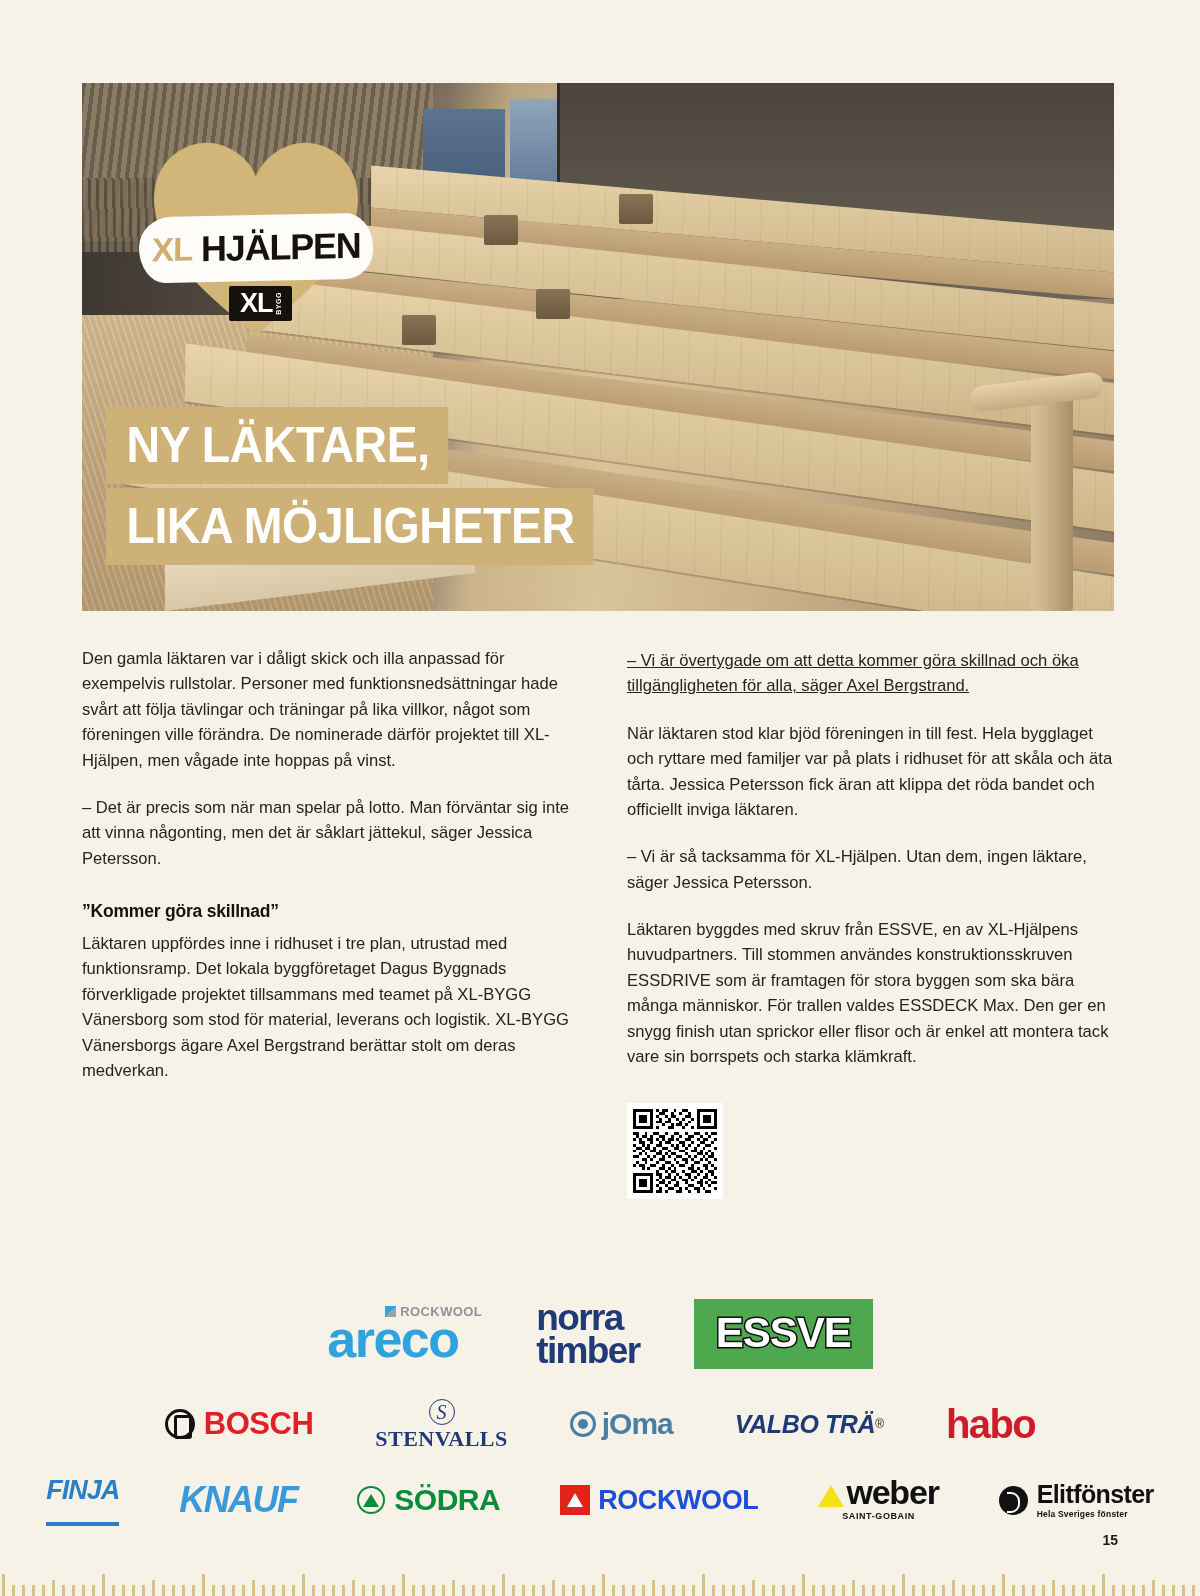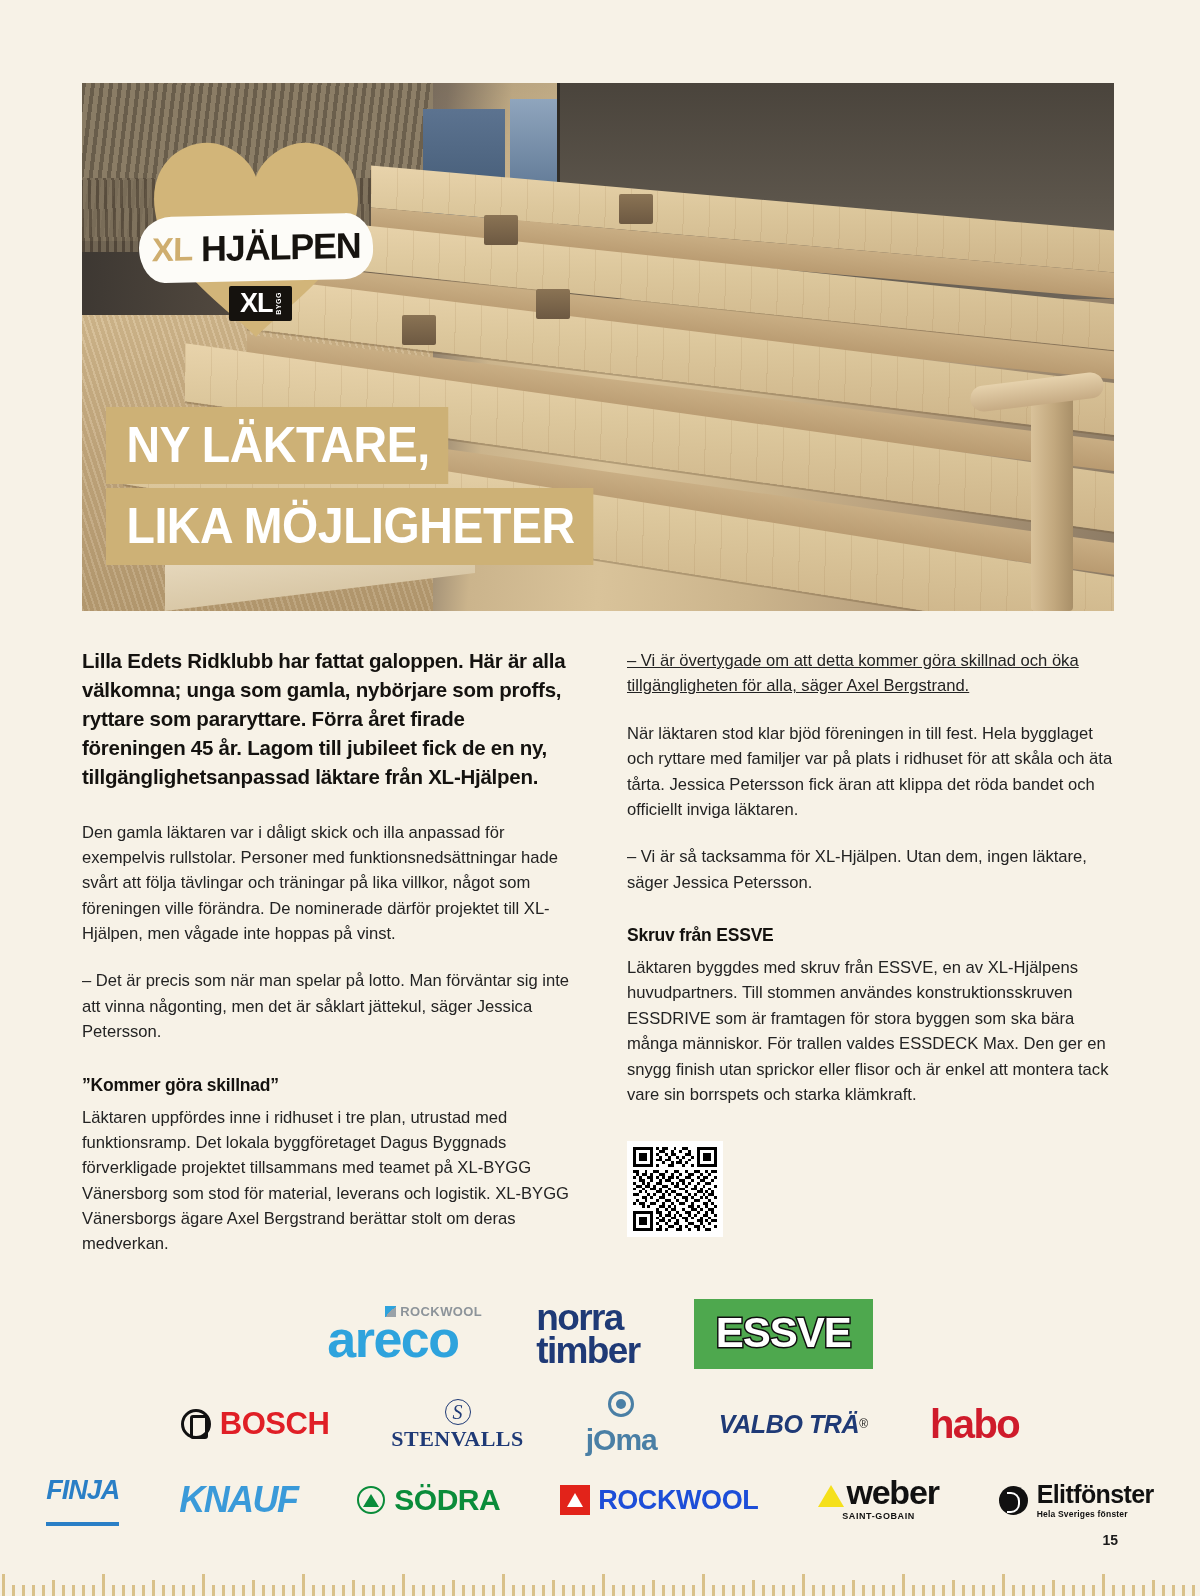--- a/index.html
+++ b/index.html
@@ -256,21 +256,21 @@
 
   .bosch-wrap { display:flex; align-items:center; gap:9px; }
   .bosch-mark { width:30px; height:30px; border:3px solid #111; border-radius:50%; position:relative; }
   .bosch-mark::before { content:""; position:absolute; left:6px; top:3px; width:12px; height:18px; border:3px solid #111; border-radius:3px;}
   .bosch-word { font-size:31px; font-weight:800; color:#e01f26; letter-spacing:-.5px; }
 
   .sten-wrap { text-align:center; line-height:1; }
   .sten-mark { font-size:20px; color:#1f3a76; border:1.6px solid #1f3a76; border-radius:50%; width:26px;height:26px; display:inline-flex;align-items:center;justify-content:center; font-family:"Liberation Serif", serif; font-style:italic; }
   .sten-word { font-family:"Liberation Serif", serif; font-size:22px; font-weight:700; color:#1f3a76; letter-spacing:.5px; display:block; margin-top:3px;}
 
-  .joma-wrap { display:flex; align-items:center; gap:6px;flex-direction:column; }
+  .joma-wrap { display:flex; align-items:center; gap:6px; }
   .joma-mark { width:26px;height:26px;border-radius:50%;border:3px solid #4a7fa5; position:relative;}
   .joma-mark::after{content:"";position:absolute;left:5px;top:5px;width:10px;height:10px;border-radius:50%;background:#4a7fa5;}
   .joma-word { font-size:30px;font-weight:800;color:#4a7fa5;letter-spacing:-1px;}
 
   .valbo-word { font-size:25px;font-weight:800;font-style:italic;color:#1f3a76;letter-spacing:-.4px;}
   .valbo-r { font-size:12px; vertical-align:super;}
 
   .habo-word { font-size:40px;font-weight:800;color:#cf1b2b;letter-spacing:-1.6px;}
 
   .finja-word { font-size:27px;font-weight:800;font-style:italic;color:#2a7fc6;letter-spacing:-1px;border-bottom:4px solid #2a7fc6;padding-bottom:16px;}
@@ -355,32 +355,30 @@
 
   <div class="headline">
     <div class="hl-line">NY LÄKTARE,</div>
     <div class="hl-line">LIKA MÖJLIGHETER</div>
   </div>
 </div>
 
 <div class="article">
 
   <div class="col left">
-    <p class="lead">Lilla Edets Ridklubb har fattat galoppen. Här är alla välkomna; unga som gamla, nybörjare som proffs, ryttare som pararyttare. Förra året firade föreningen 45 år. Lagom till jubileet fick de en ny, tillgänglighetsanpassad läktare från XL-Hjälpen.</p>
     <p class="body">Den gamla läktaren var i dåligt skick och illa anpassad för exempelvis rullstolar. Personer med funktionsnedsättningar hade svårt att följa tävlingar och träningar på lika villkor, något som föreningen ville förändra. De nominerade därför projektet till XL-Hjälpen, men vågade inte hoppas på vinst.</p>
     <p class="body">– Det är precis som när man spelar på lotto. Man förväntar sig inte att vinna någonting, men det är såklart jättekul, säger Jessica Petersson.</p>
     <h3 class="subhead">”Kommer göra skillnad”</h3>
     <p class="body">Läktaren uppfördes inne i ridhuset i tre plan, utrustad med funktionsramp. Det lokala byggföretaget Dagus Byggnads förverkligade projektet tillsammans med teamet på XL-BYGG Vänersborg som stod för material, leverans och logistik. XL-BYGG Vänersborgs ägare Axel Bergstrand berättar stolt om deras medverkan.</p>
   </div>
 
   <div class="col right">
     <p class="body first">– Vi är övertygade om att detta kommer göra skillnad och öka tillgängligheten för alla, säger Axel Bergstrand.</p>
     <p class="body">När läktaren stod klar bjöd föreningen in till fest. Hela bygglaget och ryttare med familjer var på plats i ridhuset för att skåla och äta tårta. Jessica Petersson fick äran att klippa det röda bandet och officiellt inviga läktaren.</p>
     <p class="body">– Vi är så tacksamma för XL-Hjälpen. Utan dem, ingen läktare, säger Jessica Petersson.</p>
-    <h3 class="subhead">Skruv från ESSVE</h3>
     <p class="body">Läktaren byggdes med skruv från ESSVE, en av XL-Hjälpens huvudpartners. Till stommen användes konstruktionsskruven ESSDRIVE som är framtagen för stora byggen som ska bära många människor. För trallen valdes ESSDECK Max. Den ger en snygg finish utan sprickor eller flisor och är enkel att montera tack vare sin borrspets och starka klämkraft.</p>
 
     <div class="qr-block">
       <div class="qr">
         <svg width="84" height="84" viewBox="0 0 29 29" shape-rendering="crispEdges">
           <rect width="29" height="29" fill="#fff"></rect>
           <g fill="#000">
             <rect x="0" y="0" width="7" height="1"></rect>
               <rect x="0" y="6" width="7" height="1"></rect>
             <rect x="0" y="0" width="1" height="7"></rect>

